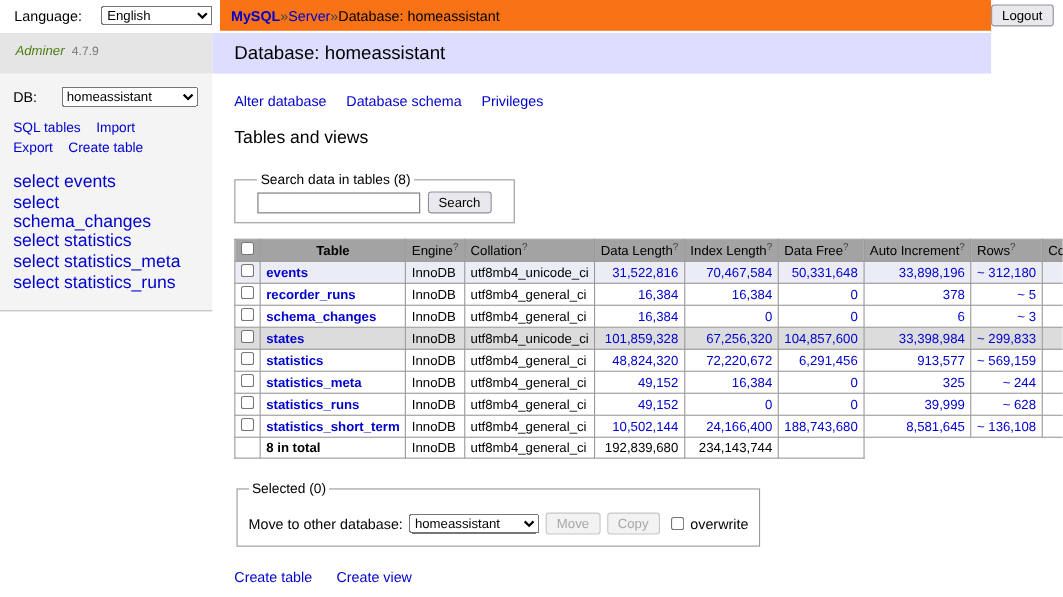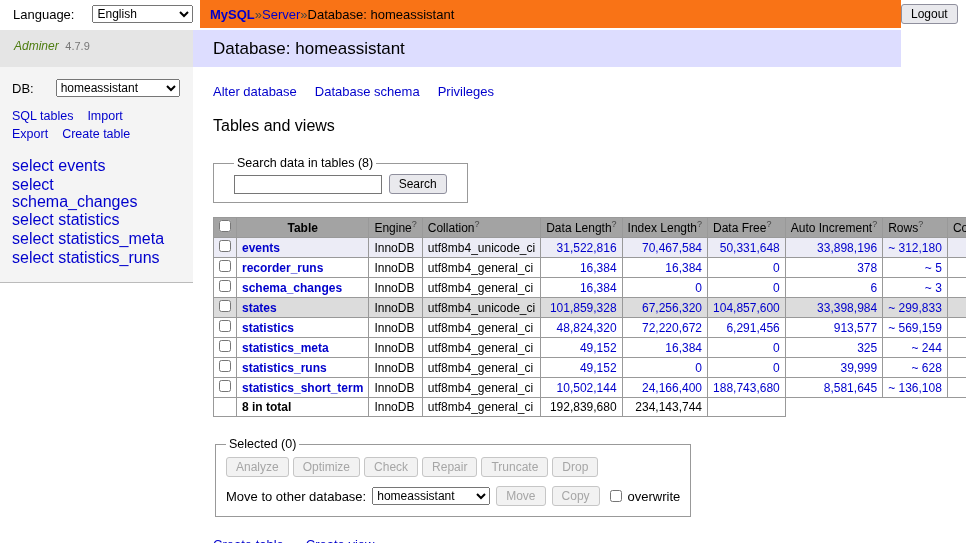--- a/index.html
+++ b/index.html
@@ -271,28 +271,20 @@
           <td class="num">192,839,680</td>
           <td class="num">234,143,744</td>
           <td></td>
           <td class="noborder" colspan="3"></td>
         </tr>
       </tbody>
     </table>
 
     <fieldset class="selected-fs">
       <legend>Selected (0)</legend>
-      <div class="sel-buttons">
-        <button class="btn" disabled="">Analyze</button>
-        <button class="btn" disabled="">Optimize</button>
-        <button class="btn" disabled="">Check</button>
-        <button class="btn" disabled="">Repair</button>
-        <button class="btn" disabled="">Truncate</button>
-        <button class="btn" disabled="">Drop</button>
-      </div>
       <div class="move-row">
         <span>Move to other database:</span>
         <select>
           <option>homeassistant</option>
         </select>
         <button class="btn" disabled="">Move</button>
         <button class="btn" disabled="">Copy</button>
         <input type="checkbox" style="">
         <span>overwrite</span>
       </div>

